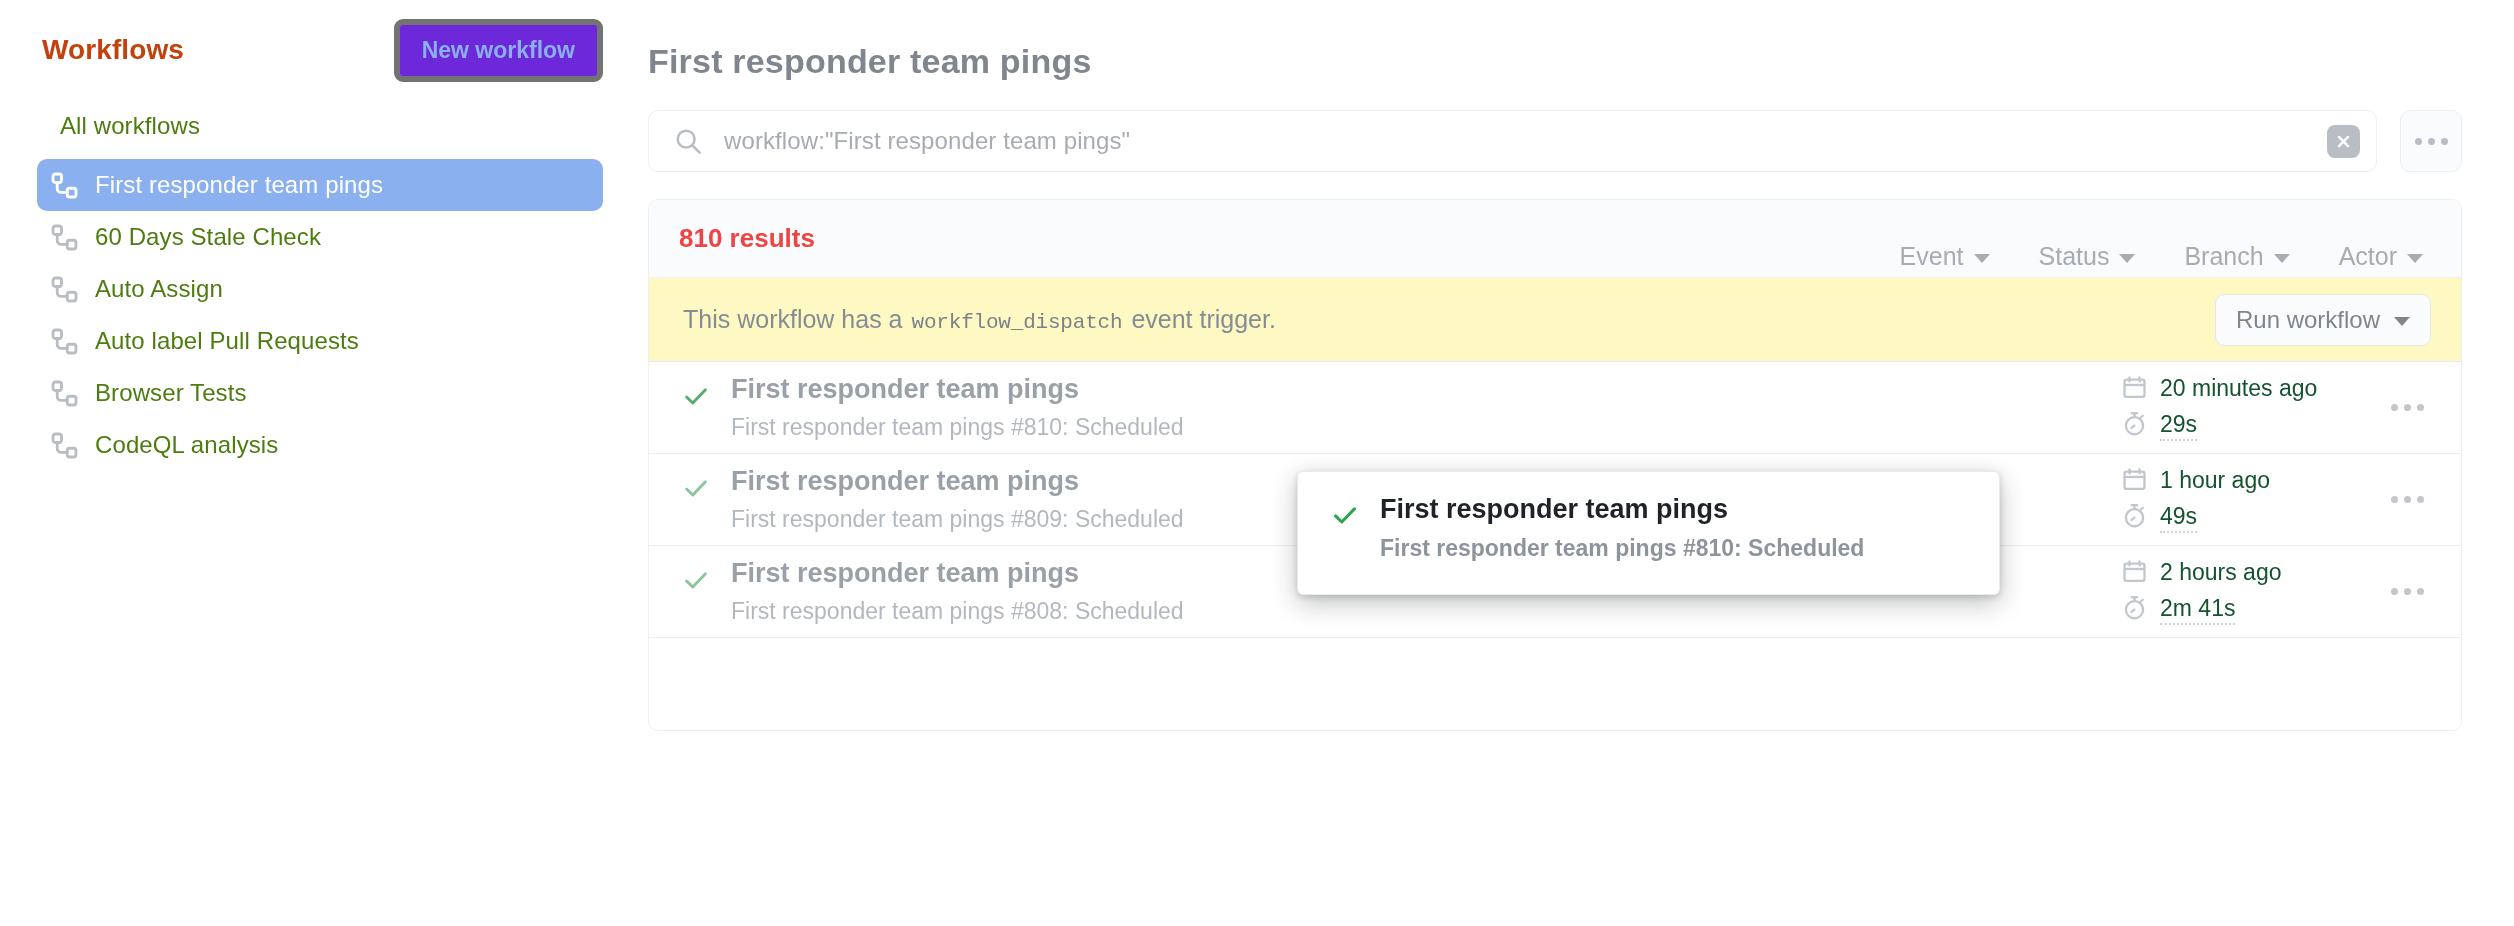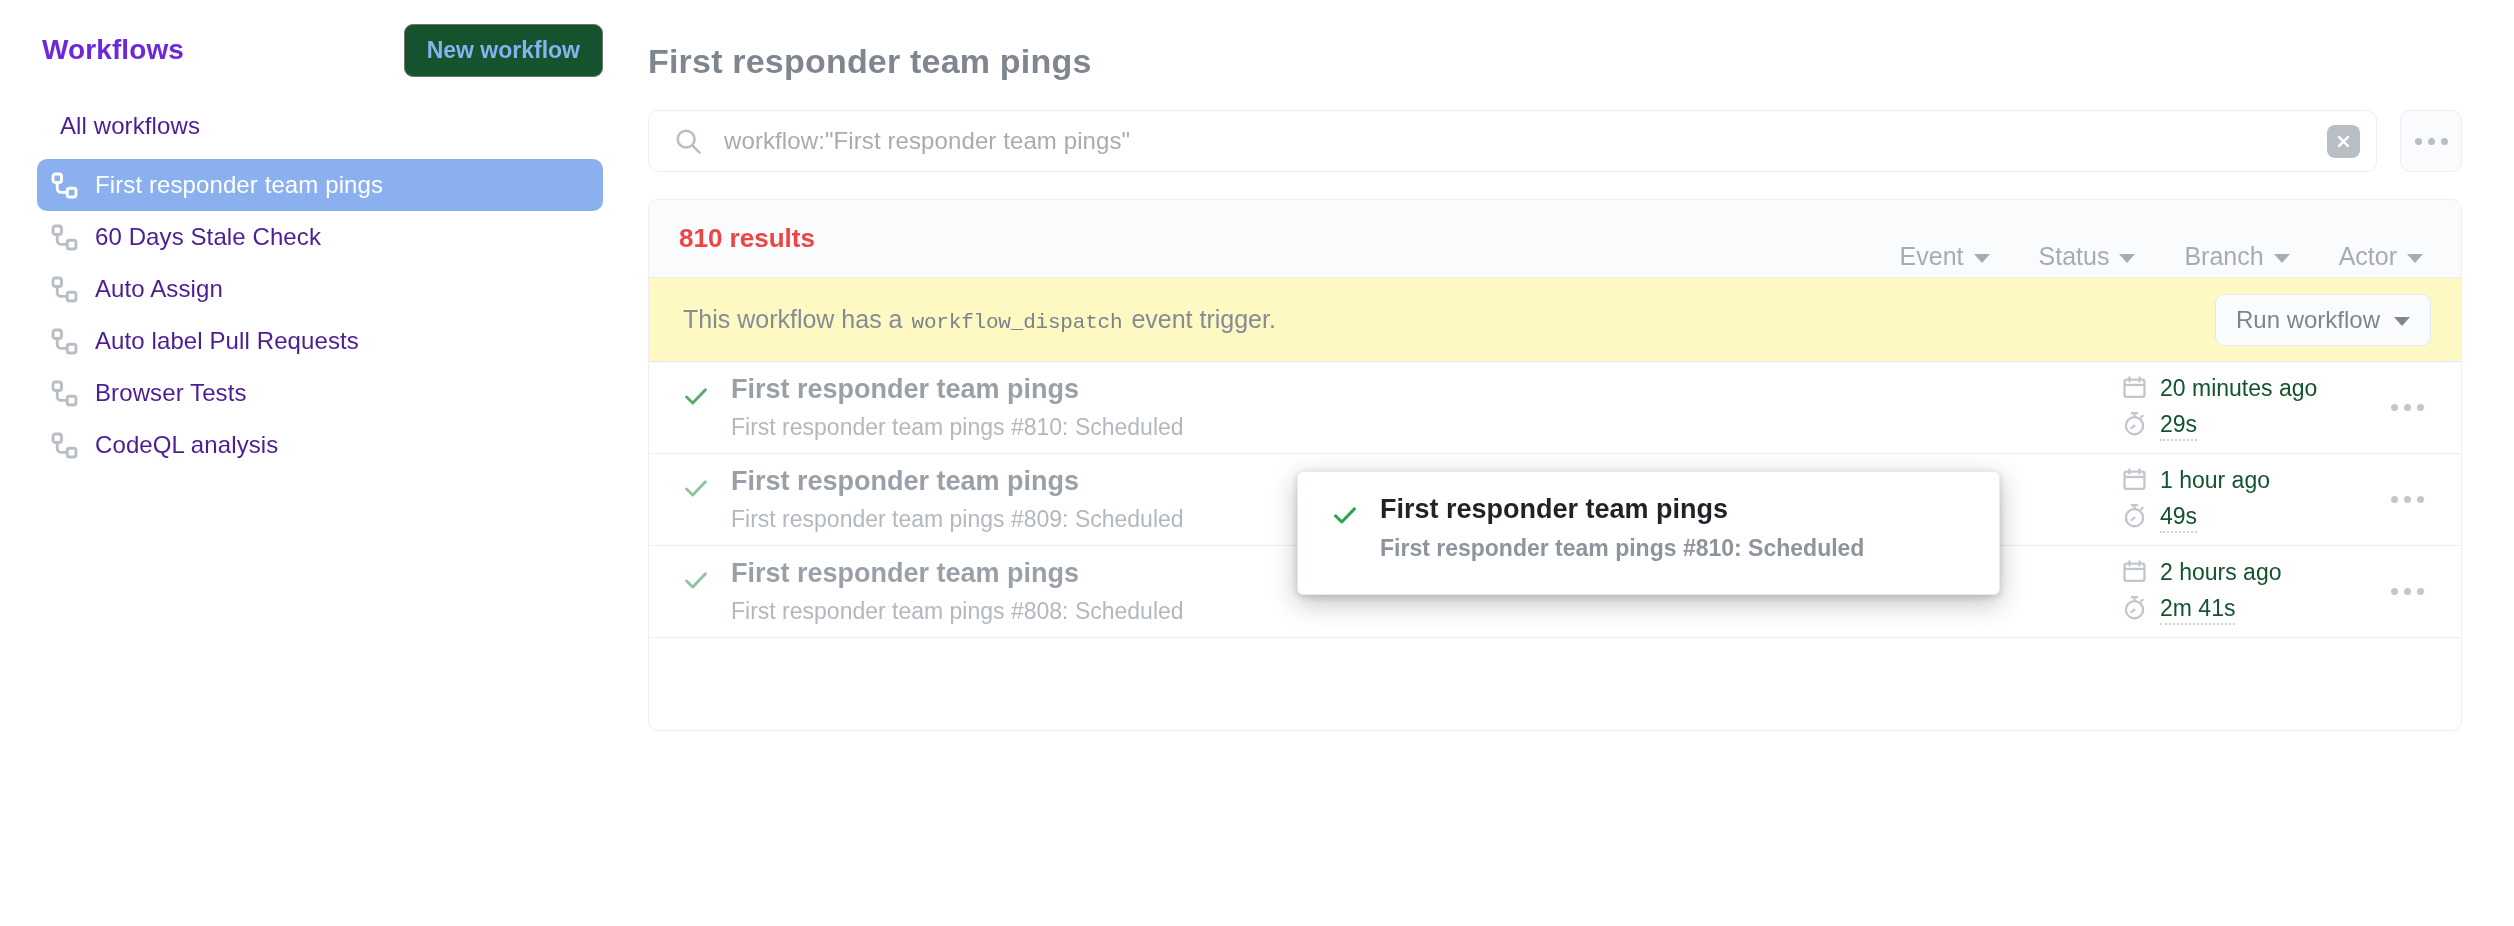--- a/index.html
+++ b/index.html
@@ -11,37 +11,37 @@
   }
   .page { position: relative; width: 2514px; height: 926px; display: flex; }
 
   
   .sidebar { width: 640px; flex: 0 0 640px; padding: 0; position: relative; }
   .sidebar-head {
     display: flex; align-items: center; justify-content: space-between;
     padding: 0 37px 0 42px; height: 100px;
   }
   .sidebar-title {
-    font-size: 28px; font-weight: 700; color: #6d28d9; letter-spacing: .1px;
+    font-size: 28px; font-weight: 700; color: #c2410c; letter-spacing: .1px;
   }
   .new-workflow-btn {
-    border: 1px solid #737373; background: #14532d; border-radius: 9px;
+    border: 6px solid #737373; background: #6d28d9; border-radius: 9px;
     color: #8ab0f0; font-size: 23px; font-weight: 600;
     padding: 14px 22px; line-height: 1; cursor: pointer;
     font-family: "Liberation Sans", sans-serif;
   }
   .nav { padding: 0 37px 0 37px; }
   .nav-item {
     display: flex; align-items: center; gap: 17px;
     height: 52px; border-radius: 10px; padding: 0 14px;
     margin-bottom: 0; cursor: pointer;
   }
   .nav-item + .nav-item { margin-top: 0; }
   .nav-item.plain { padding-left: 14px; }
-  .nav-label { font-size: 24px; color: #4c1d95; letter-spacing: .1px; white-space: nowrap; }
+  .nav-label { font-size: 24px; color: #4d7c0f; letter-spacing: .1px; white-space: nowrap; }
   .nav-item.all { height: 52px; margin-bottom: 7px; }
   .nav-item.all .nav-label { padding-left: 9px; }
   .nav-item.active { background: #8ab0f0; }
   .nav-item.active .nav-label { color: #ffffff; }
   .wf-icon { width: 27px; height: 27px; flex: 0 0 27px; display: block; }
 
   
   .main { flex: 1 1 auto; position: relative; padding: 0 52px 0 8px; }
   .main-title {
     font-size: 34px; font-weight: 700; color: #80868e;

